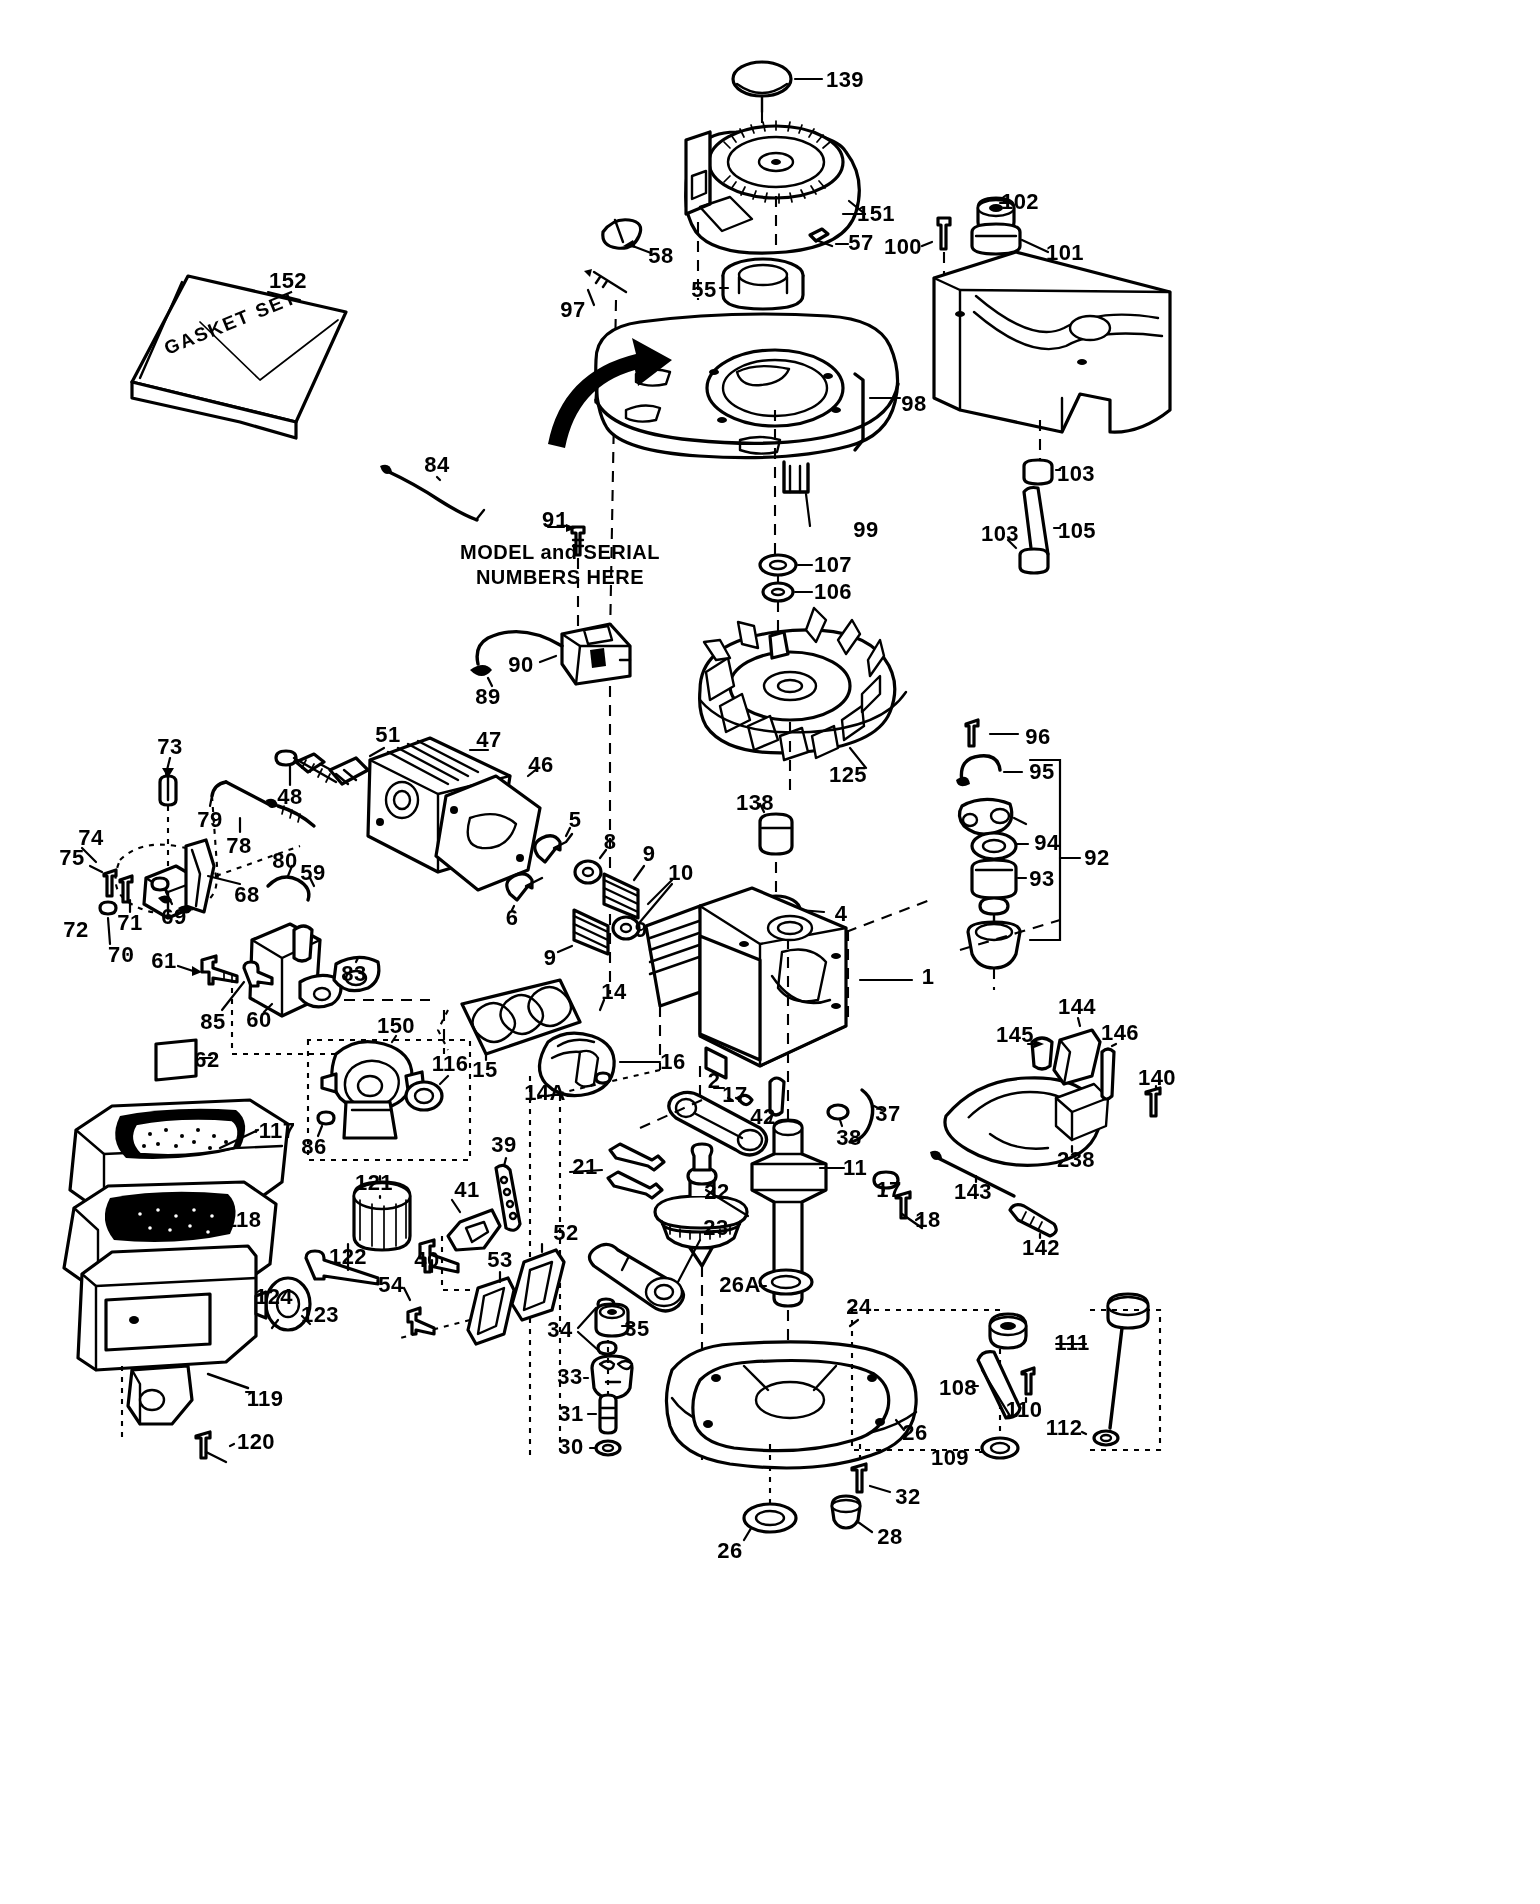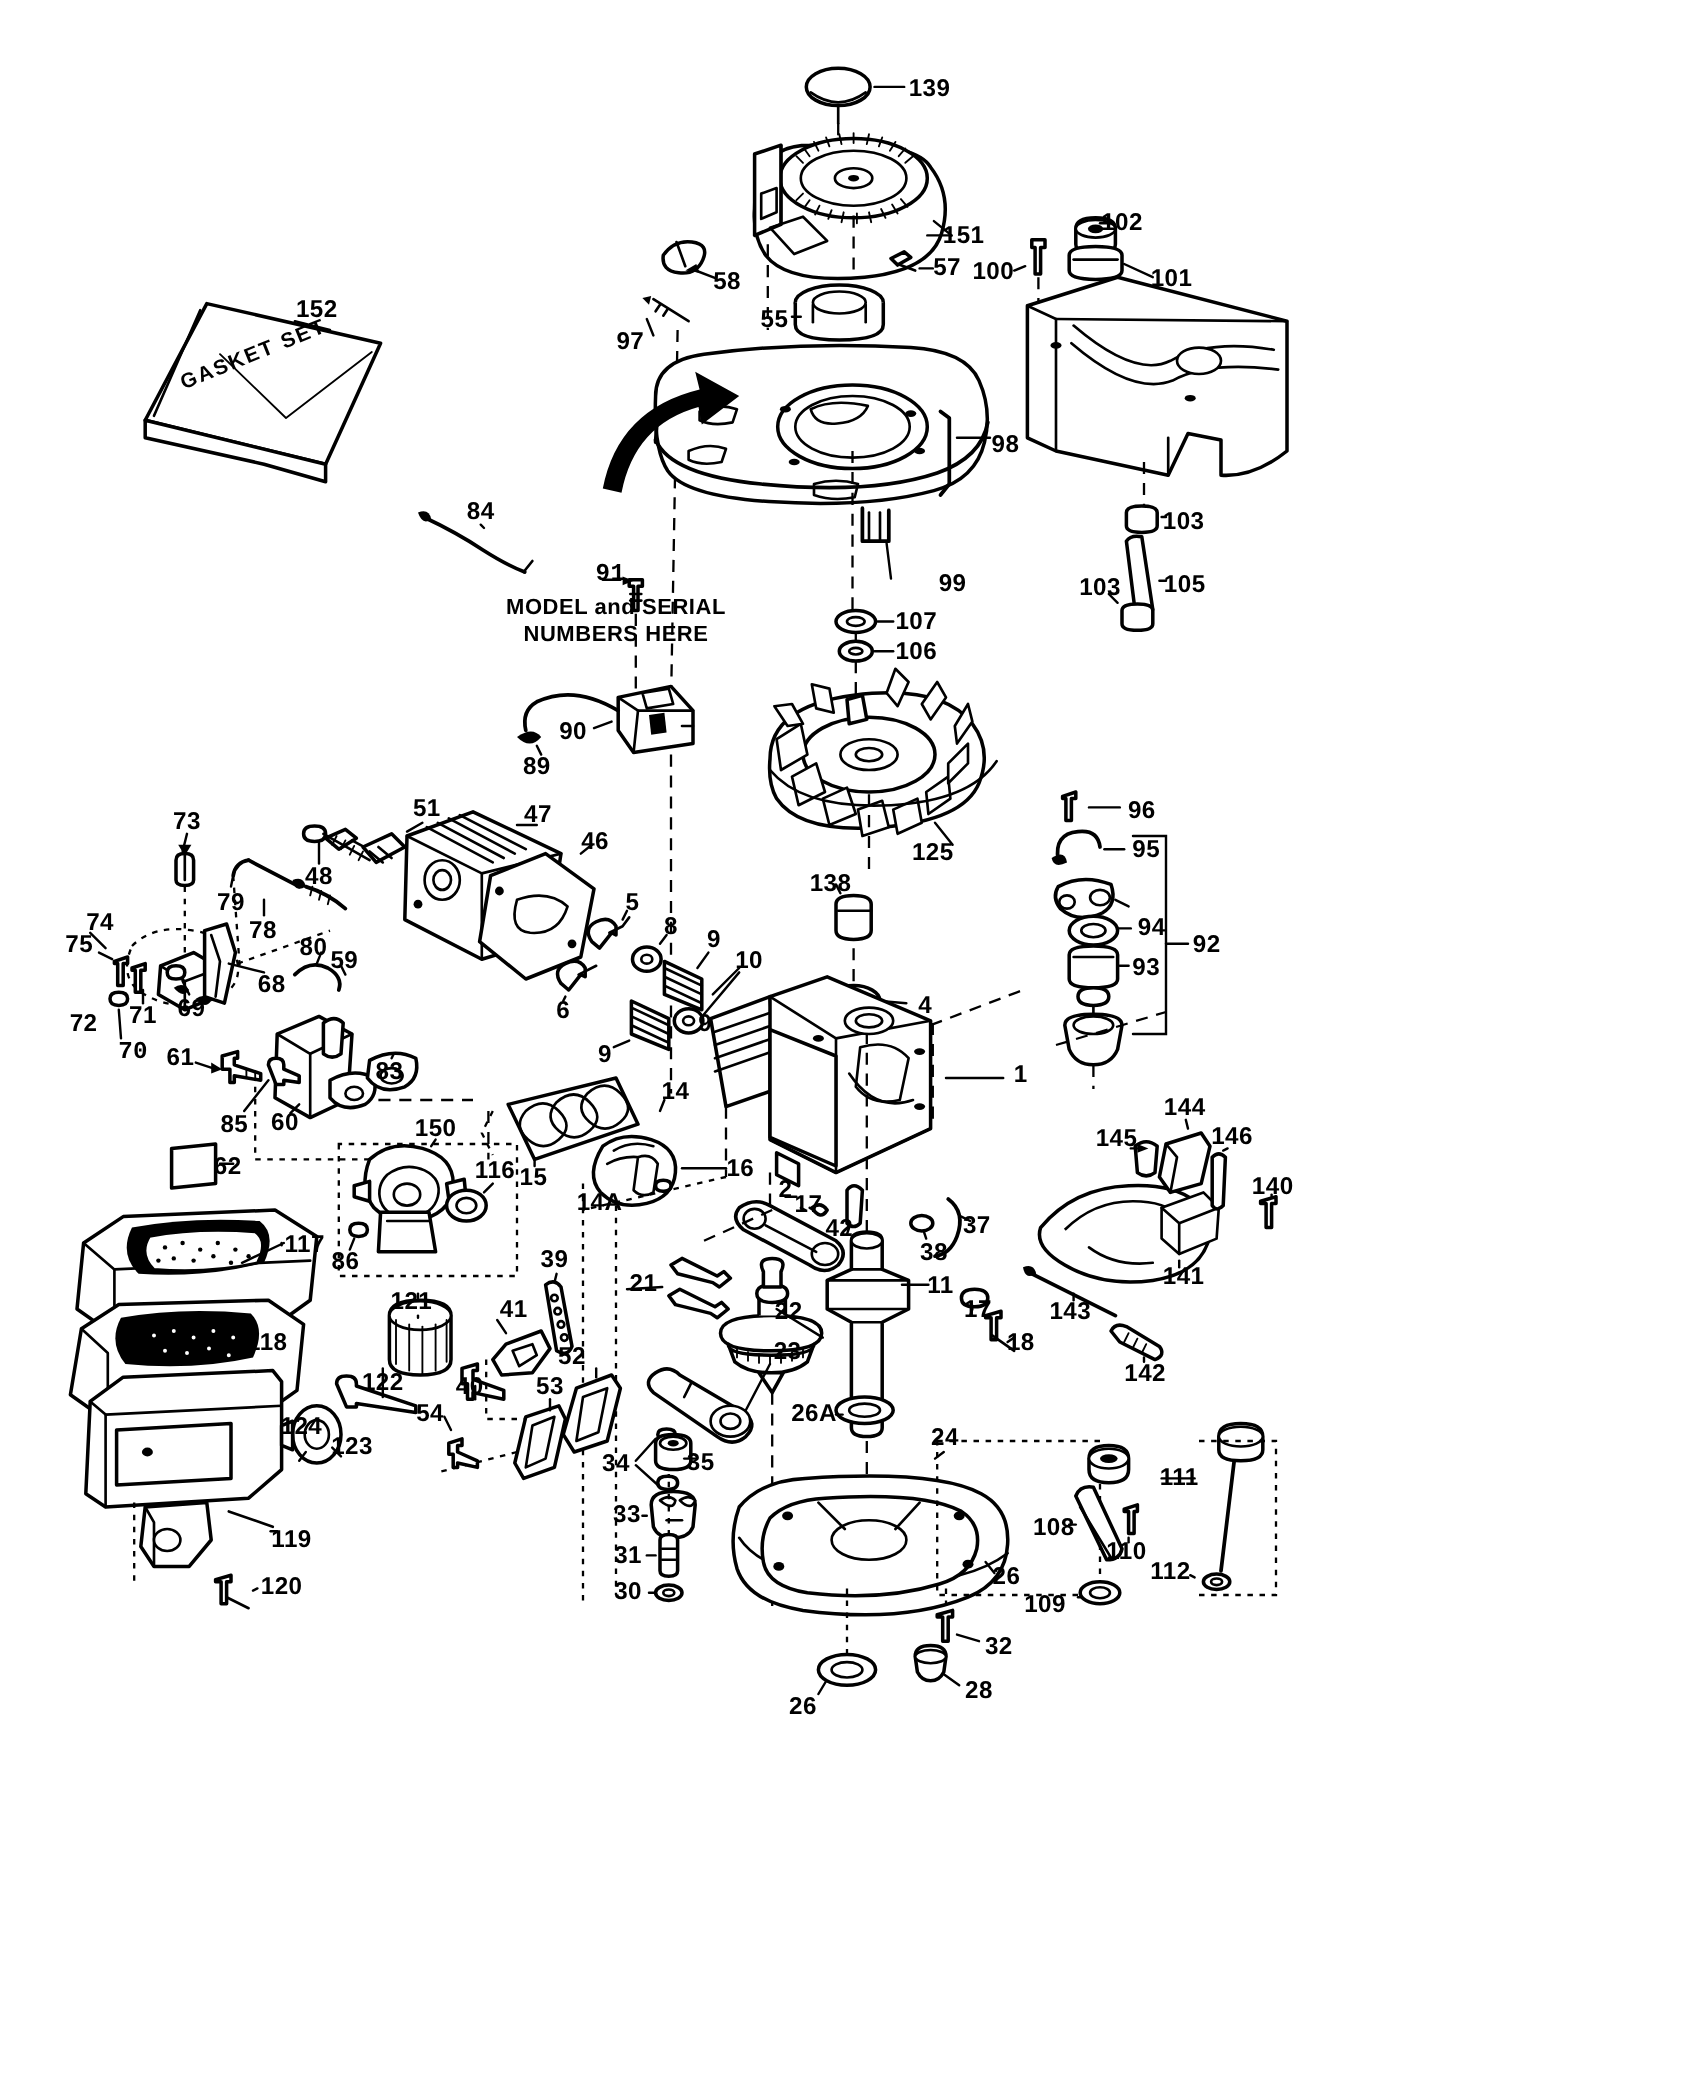--- a/index.html
+++ b/index.html
@@ -960,33 +960,33 @@
       <div class="lbl" style="left: 1015px; top: 1035px;">145</div>
       <div class="lbl" style="left: 1157px; top: 1078px;">140</div>
       <div class="lbl" style="left: 714px; top: 1081px;">2</div>
       <div class="lbl" style="left: 545px; top: 1093px;">14A</div>
       <div class="lbl" style="left: 735px; top: 1095px;">17</div>
       <div class="lbl" style="left: 763px; top: 1117px;">42</div>
       <div class="lbl" style="left: 888px; top: 1114px;">37</div>
       <div class="lbl" style="left: 849px; top: 1138px;">38</div>
       <div class="lbl" style="left: 277px; top: 1131px;">117</div>
       <div class="lbl" style="left: 314px; top: 1147px;">86</div>
-      <div class="lbl" style="left: 1076px; top: 1160px;">141</div>
+      <div class="lbl" style="left: 1076px; top: 1160px;">238</div>
       <div class="lbl" style="left: 855px; top: 1168px;">11</div>
       <div class="lbl" style="left: 504px; top: 1145px;">39</div>
       <div class="lbl" style="left: 585px; top: 1167px;">21</div>
       <div class="lbl" style="left: 374px; top: 1183px;">121</div>
       <div class="lbl" style="left: 443px; top: 1190px; margin-left: 24px;">41</div>
       <div class="lbl" style="left: 243px; top: 1220px;">118</div>
       <div class="lbl" style="left: 889px; top: 1190px;">17</div>
       <div class="lbl" style="left: 973px; top: 1192px;">143</div>
       <div class="lbl" style="left: 717px; top: 1192px;">22</div>
       <div class="lbl" style="left: 928px; top: 1220px;">18</div>
       <div class="lbl" style="left: 1041px; top: 1248px;">142</div>
-      <div class="lbl" style="left: 520px; top: 1233px;">52</div>
+      <div class="lbl" style="left: 566px; top: 1233px;">52</div>
       <div class="lbl" style="left: 427px; top: 1260px;">40</div>
       <div class="lbl" style="left: 348px; top: 1257px;">122</div>
       <div class="lbl" style="left: 500px; top: 1260px;">53</div>
       <div class="lbl" style="left: 716px; top: 1228px;">23</div>
       <div class="lbl" style="left: 391px; top: 1285px;">54</div>
       <div class="lbl" style="left: 740px; top: 1285px;">26A</div>
       <div class="lbl" style="left: 859px; top: 1307px;">24</div>
       <div class="lbl" style="left: 274px; top: 1297px;">124</div>
       <div class="lbl" style="left: 320px; top: 1315px;">123</div>
       <div class="lbl" style="left: 560px; top: 1330px;">34</div>

